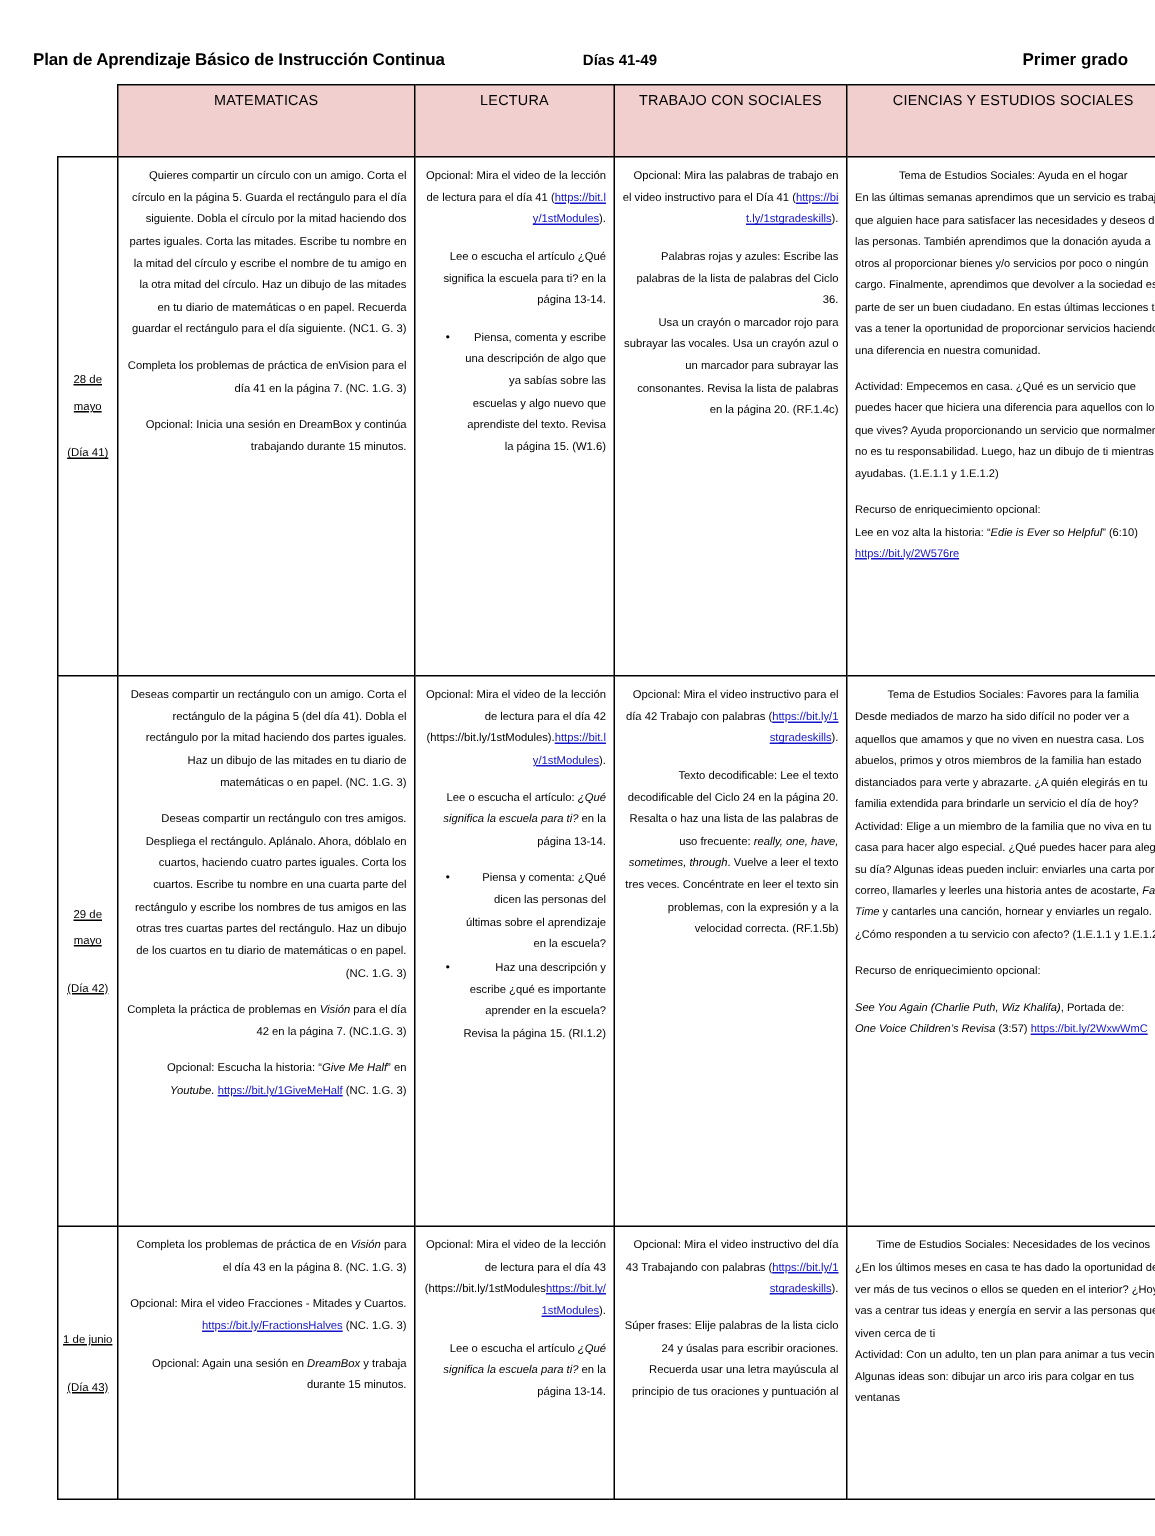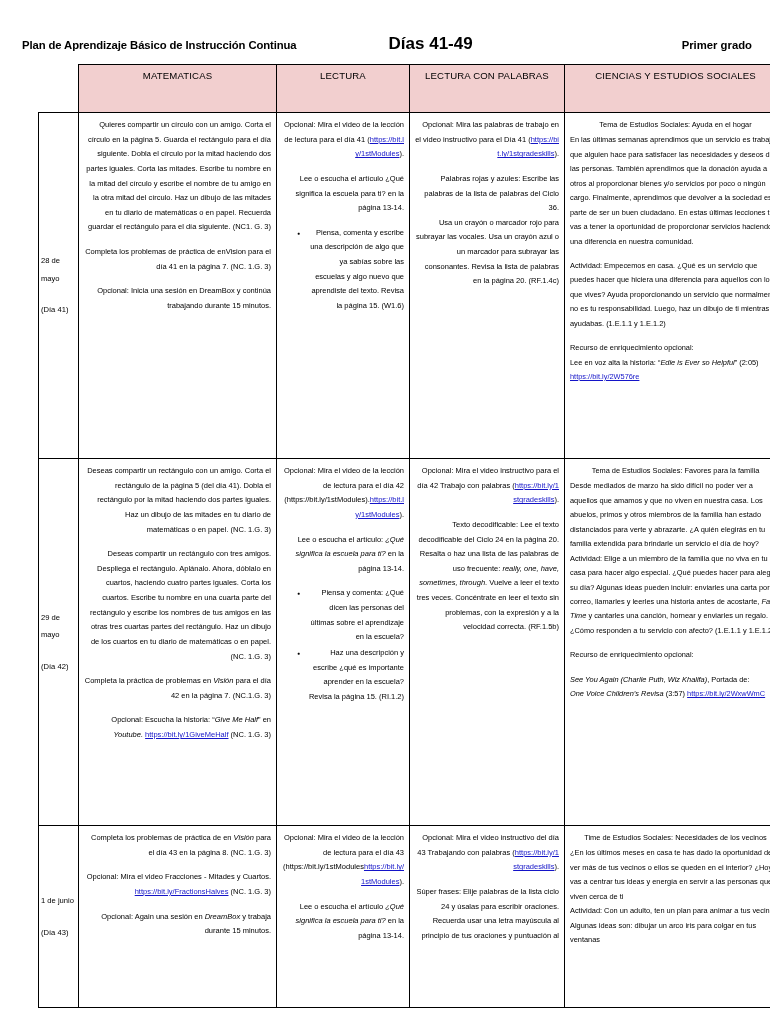--- a/index.html
+++ b/index.html
@@ -29,21 +29,21 @@
     padding: 34px 18px 8px 22px;
     box-sizing: border-box;
   }
   .title-left {
     font-size: 11.3px;
     font-weight: bold;
     letter-spacing: -0.1px;
     white-space: nowrap;
   }
   .title-center {
-    font-size: 17px;
+    font-size: 10px;
     font-weight: bold;
     white-space: nowrap;
     margin-left: 92px;
   }
   .title-right {
     font-size: 11.3px;
     font-weight: bold;
     white-space: nowrap;
     margin-left: auto;
   }
@@ -80,25 +80,26 @@
     vertical-align: middle;
     padding: 6px 4px;
   }
   th.corner-blank {
     background: #ffffff;
     border: none;
   }
 
   
   td.date-cell {
-    text-align: left;
+    text-align: center;
     vertical-align: middle;
     font-size: 7.6px;
     line-height: 2.3;
     padding: 4px 2px;
+    text-decoration: underline;
   }
   td.date-cell .dnum { display: block; }
   td.date-cell .dday { display: block; margin-top: 14px; }
 
   
   td.body-cell {
     font-size: 7.5px;
     line-height: 1.95;
   }
   td.math-cell, td.read-cell, td.word-cell {
@@ -167,21 +168,21 @@
         <col class="c-math">
         <col class="c-read">
         <col class="c-word">
         <col class="c-sci">
     </colgroup>
     <thead>
       <tr>
         <th class="corner-blank"></th>
         <th>MATEMATICAS</th>
         <th>LECTURA</th>
-        <th>LECTURA CON PALABRAS</th>
+        <th>TRABAJO CON SOCIALES</th>
         <th>CIENCIAS Y ESTUDIOS SOCIALES</th>
       </tr>
     </thead>
     <tbody>
 
       <tr class="row-1">
         <td class="date-cell">
           <span class="dnum">28 de</span>
           <span class="dnum">mayo</span>
           <span class="dday">(Día 41)</span>
@@ -205,21 +206,21 @@
           <p class="para"><span>Opcional: Mira las palabras de trabajo en el video instructivo para el Día 41 (</span><a class="link" href="#">https://bit.ly/1stgradeskills</a><span>).</span></p>
           <p class="para nogap">Palabras rojas y azules: Escribe las palabras de la lista de palabras del Ciclo 36.</p>
           <p class="para">Usa un crayón o marcador rojo para subrayar las vocales.  Usa un crayón azul o un marcador para subrayar las consonantes. Revisa la lista de palabras en la página 20. (RF.1.4c)</p>
         </td>
 
         <td class="body-cell sci-cell">
           <span class="sci-head">Tema de Estudios Sociales: Ayuda en el hogar</span>
           <p class="para">En las últimas semanas aprendimos que un servicio es trabajo que alguien hace para satisfacer las necesidades y deseos de las personas. También aprendimos que la donación ayuda a otros al proporcionar bienes y/o servicios por poco o ningún cargo. Finalmente, aprendimos que devolver a la sociedad es parte de ser un buen ciudadano. En estas últimas lecciones tú vas a tener la oportunidad de proporcionar servicios haciendo una diferencia en nuestra comunidad.</p>
           <p class="para">Actividad: Empecemos en casa. ¿Qué es un servicio que puedes hacer que hiciera una diferencia para aquellos con los que vives? Ayuda proporcionando un servicio que normalmente no es tu responsabilidad. Luego, haz un dibujo de ti mientras ayudabas. (1.E.1.1 y 1.E.1.2)</p>
           <p class="para nogap">Recurso de enriquecimiento opcional:</p>
-          <p class="para nogap"><span>Lee en voz alta la historia: “</span><span class="ital">Edie is Ever so Helpful</span><span>” (2:05)</span></p>
+          <p class="para nogap"><span>Lee en voz alta la historia: “</span><span class="ital">Edie is Ever so Helpful</span><span>” (6:10)</span></p>
           <p class="para"><a class="link" href="#">https://bit.ly/2W576re</a></p>
         </td>
       </tr>
 
       <tr class="row-2">
         <td class="date-cell">
           <span class="dnum">29 de</span>
           <span class="dnum">mayo</span>
           <span class="dday">(Día 42)</span>
         </td>

